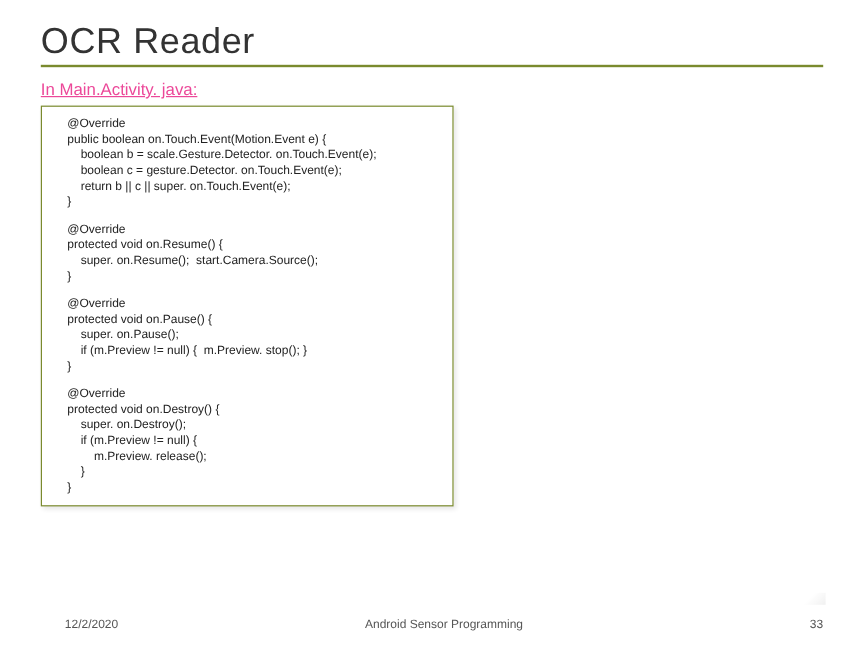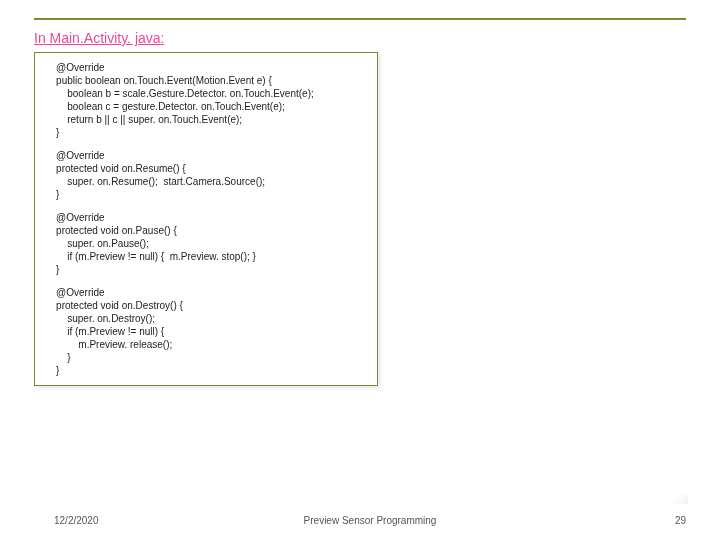--- a/index.html
+++ b/index.html
@@ -68,20 +68,21 @@
     width: 28px;
     height: 10px;
     background: linear-gradient(135deg, rgba(0,0,0,0) 50%, rgba(0,0,0,0.06) 100%);
   }
 </style>
 </head>
 <body>
 
 <div class="slide">
 
+  <h1 class="title">OCR Reader</h1>
   <div class="underline"></div>
 
   <div class="subtitle">In Main.Activity. java:</div>
 
   <div class="codebox">
     <div class="codeblock">    @Override
     public boolean on.Touch.Event(Motion.Event e) {
         boolean b = scale.Gesture.Detector. on.Touch.Event(e);
         boolean c = gesture.Detector. on.Touch.Event(e);
         return b || c || super. on.Touch.Event(e);
@@ -99,18 +100,18 @@
     protected void on.Destroy() {
         super. on.Destroy();
         if (m.Preview != null) {
             m.Preview. release();
         }
     }</div>
   </div>
 
   <div class="footer">
     <span>12/2/2020</span>
-    <span class="footer-center">Preview Sensor Programming</span>
-    <span>29</span>
+    <span class="footer-center">Android Sensor Programming</span>
+    <span>33</span>
   </div>
 
   <div class="shadow-corner"></div>
 </div>
 
 </body></html>

